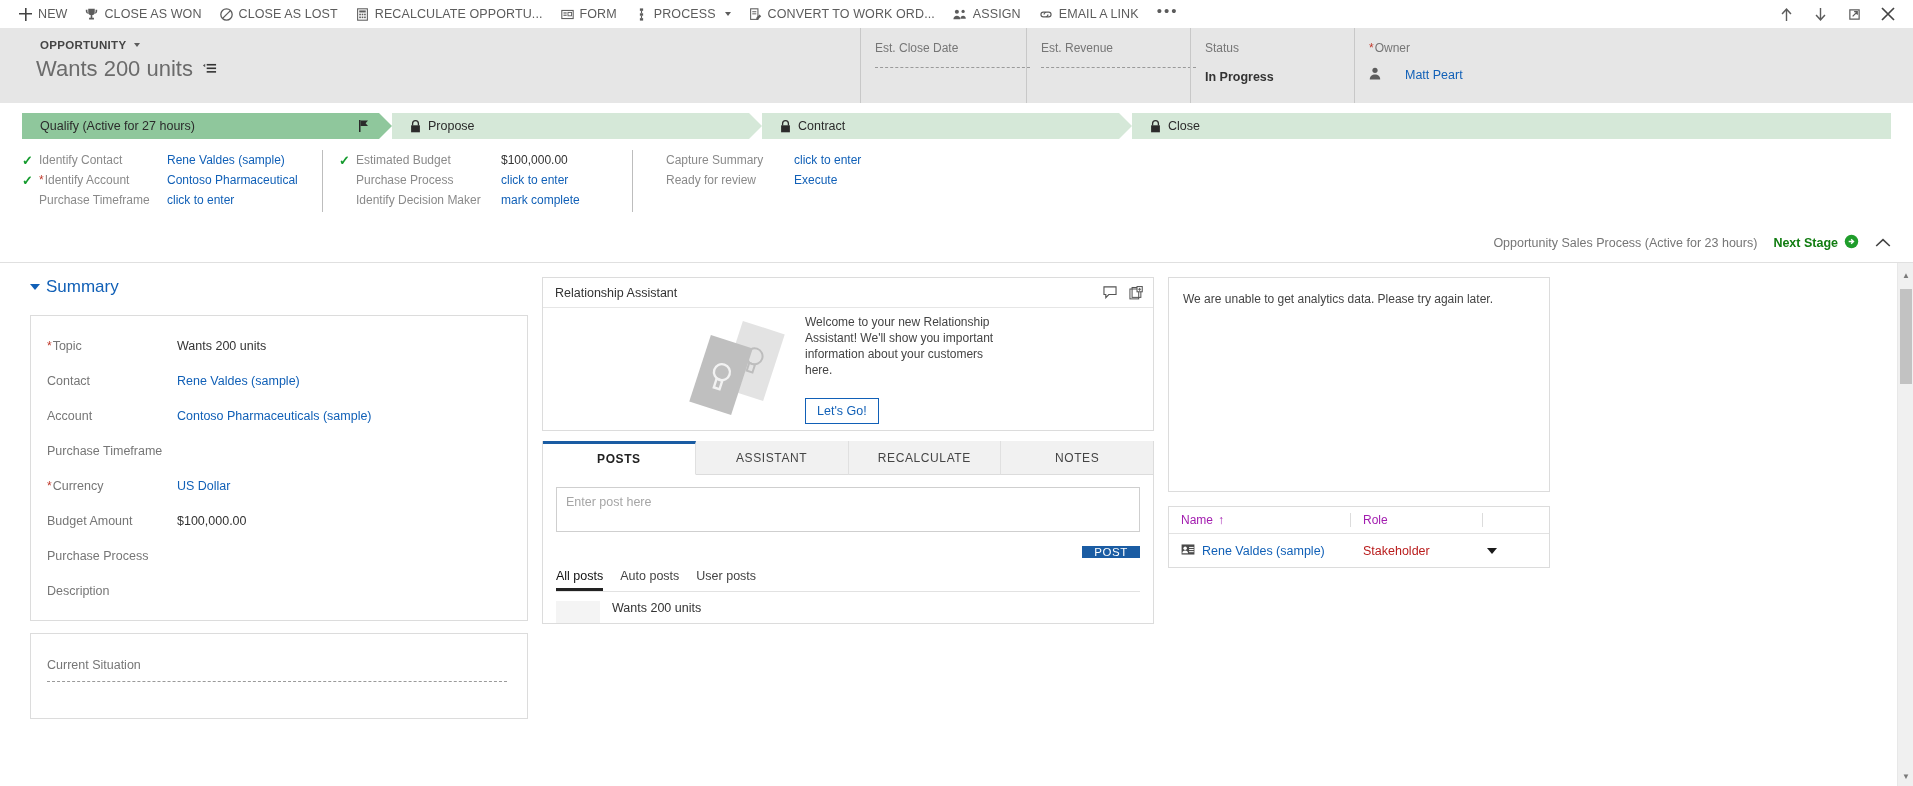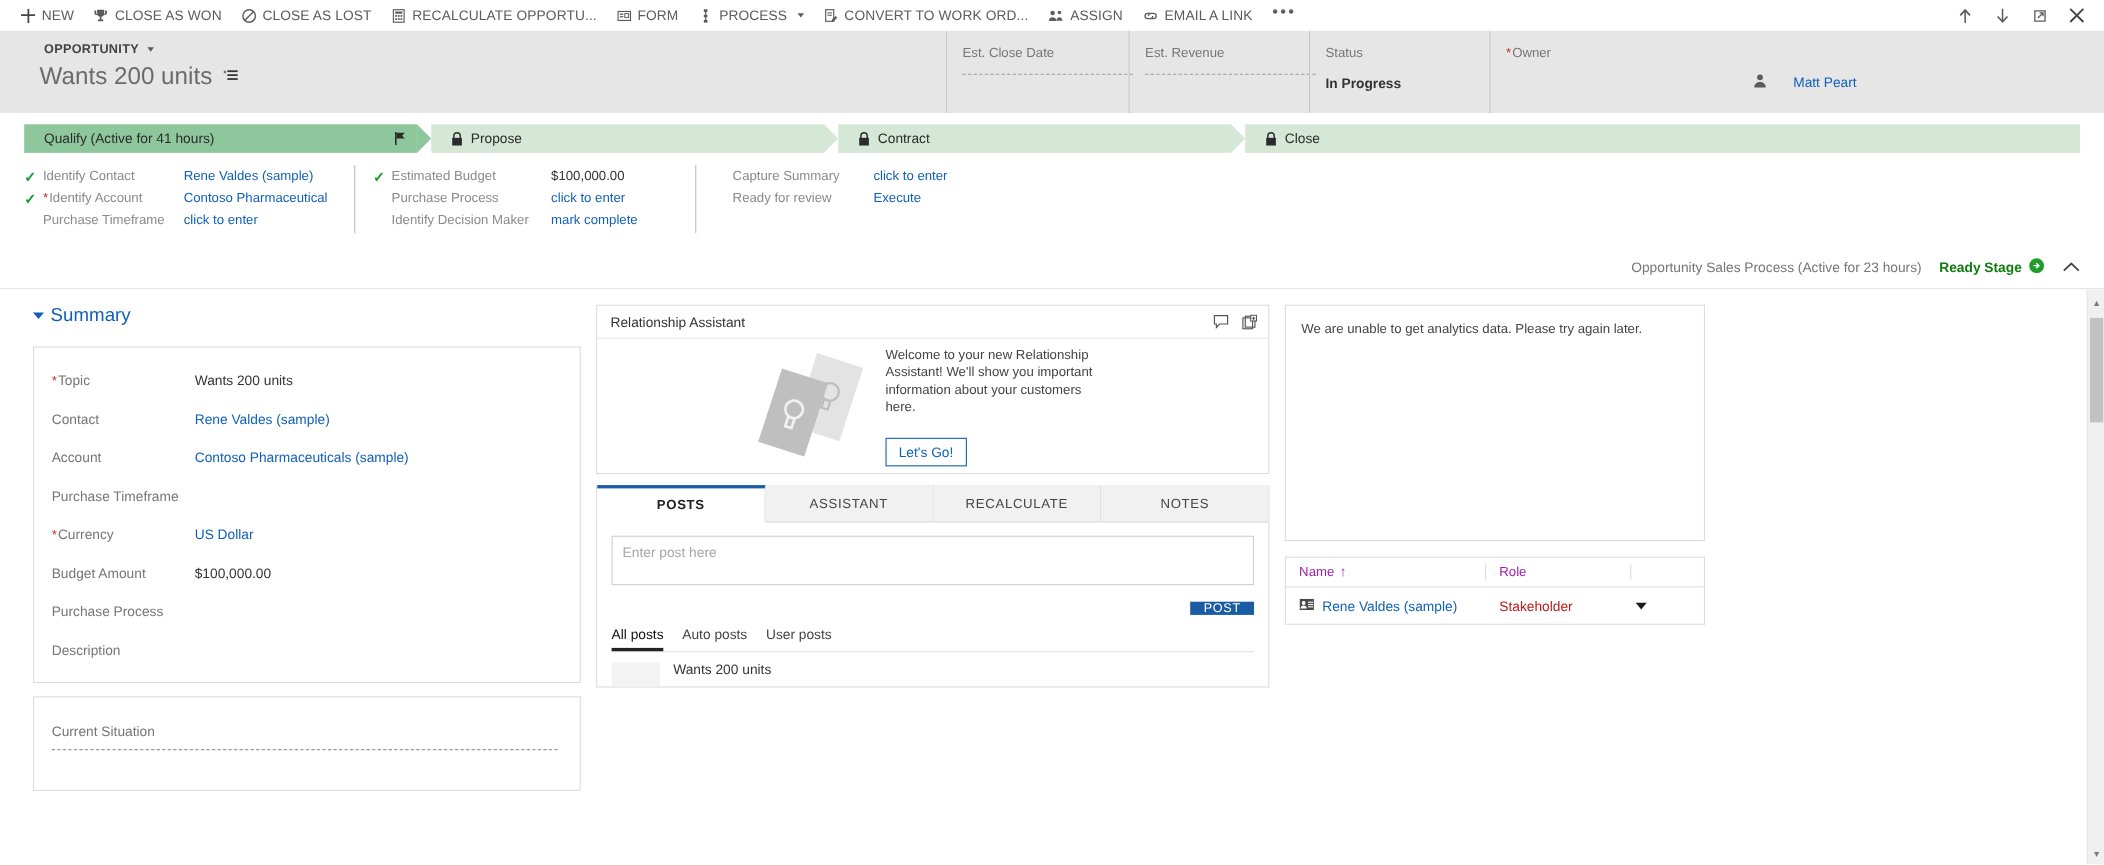--- a/index.html
+++ b/index.html
@@ -79,21 +79,21 @@
   }
   .hdr-field .hf-label {
     font-size: 12px; color: #767676; margin-bottom: 12px; display: block;
   }
   .hdr-field .hf-value { font-size: 12.5px; color: #333; font-weight: bold; }
   .hf-empty {
     display: block; border-bottom: 1px dashed #9a9a9a;
     width: 155px; height: 1px; margin-top: 2px;
   }
   .req-star { color: #c0392b; font-size: 12px; margin-right: 1px; }
-  .owner-val { display: flex; align-items: center; gap: 24px; justify-content: center; }
+  .owner-val { display: flex; align-items: center; gap: 24px; }
   .owner-link { color: #1160b7; font-size: 12.5px; font-weight: normal; cursor: pointer; }
 
   
   #bpf {
     background: #ffffff;
     border-bottom: 1px solid #e0e0e0;
     padding: 10px 22px 0 22px;
     position: relative;
     height: 160px;
   }
@@ -522,21 +522,21 @@
         </span>
         <span class="owner-link">Matt Peart</span>
       </span>
     </div>
   </div>
 </div>
 
 <div id="bpf">
   <div id="stage-bar">
     <div class="stage active" style="width:357px">
-      <span class="stage-label">Qualify (Active for 41 hours)</span>
+      <span class="stage-label">Qualify (Active for 27 hours)</span>
       <span class="flag-holder">
         <svg width="10" height="12" viewBox="0 0 10 12">
             <rect x="0" y="0" width="1.5" height="12" fill="#2b2b2b"></rect>
             <path d="M1.5 0.6h7.5L6.6 3.3l2.4 2.7H1.5z" fill="#2b2b2b"></path>
           </svg>
       </span>
     </div>
     <div class="stage locked" style="width:357px">
       <span class="stage-icon">
         <svg width="11" height="13" viewBox="0 0 11 13">
@@ -614,21 +614,21 @@
         <span class="chk"></span>
         <span class="step-label" style="width:128px">Ready for review</span>
         <span class="step-value">Execute</span>
       </div>
     </div>
   </div>
 
   <div id="bpf-footer">
     <span id="bpf-name">Opportunity Sales Process (Active for 23 hours)</span>
     <span id="next-stage">
-      <span>Ready Stage</span>
+      <span>Next Stage</span>
       <span>
         <svg width="15" height="15" viewBox="0 0 16 16">
             <circle cx="8" cy="8" r="7.2" fill="#1f9d2b"></circle>
             <path d="M5 8h5M7.6 5.6L10.2 8l-2.6 2.4" fill="none" stroke="#fff" stroke-width="1.4"></path>
           </svg>
       </span>
     </span>
     <span id="bpf-collapse">
       <svg width="16" height="10" viewBox="0 0 16 10">
           <path d="M1.2 8L8 1.6 14.8 8" fill="none" stroke="#444" stroke-width="1.6"></path>

